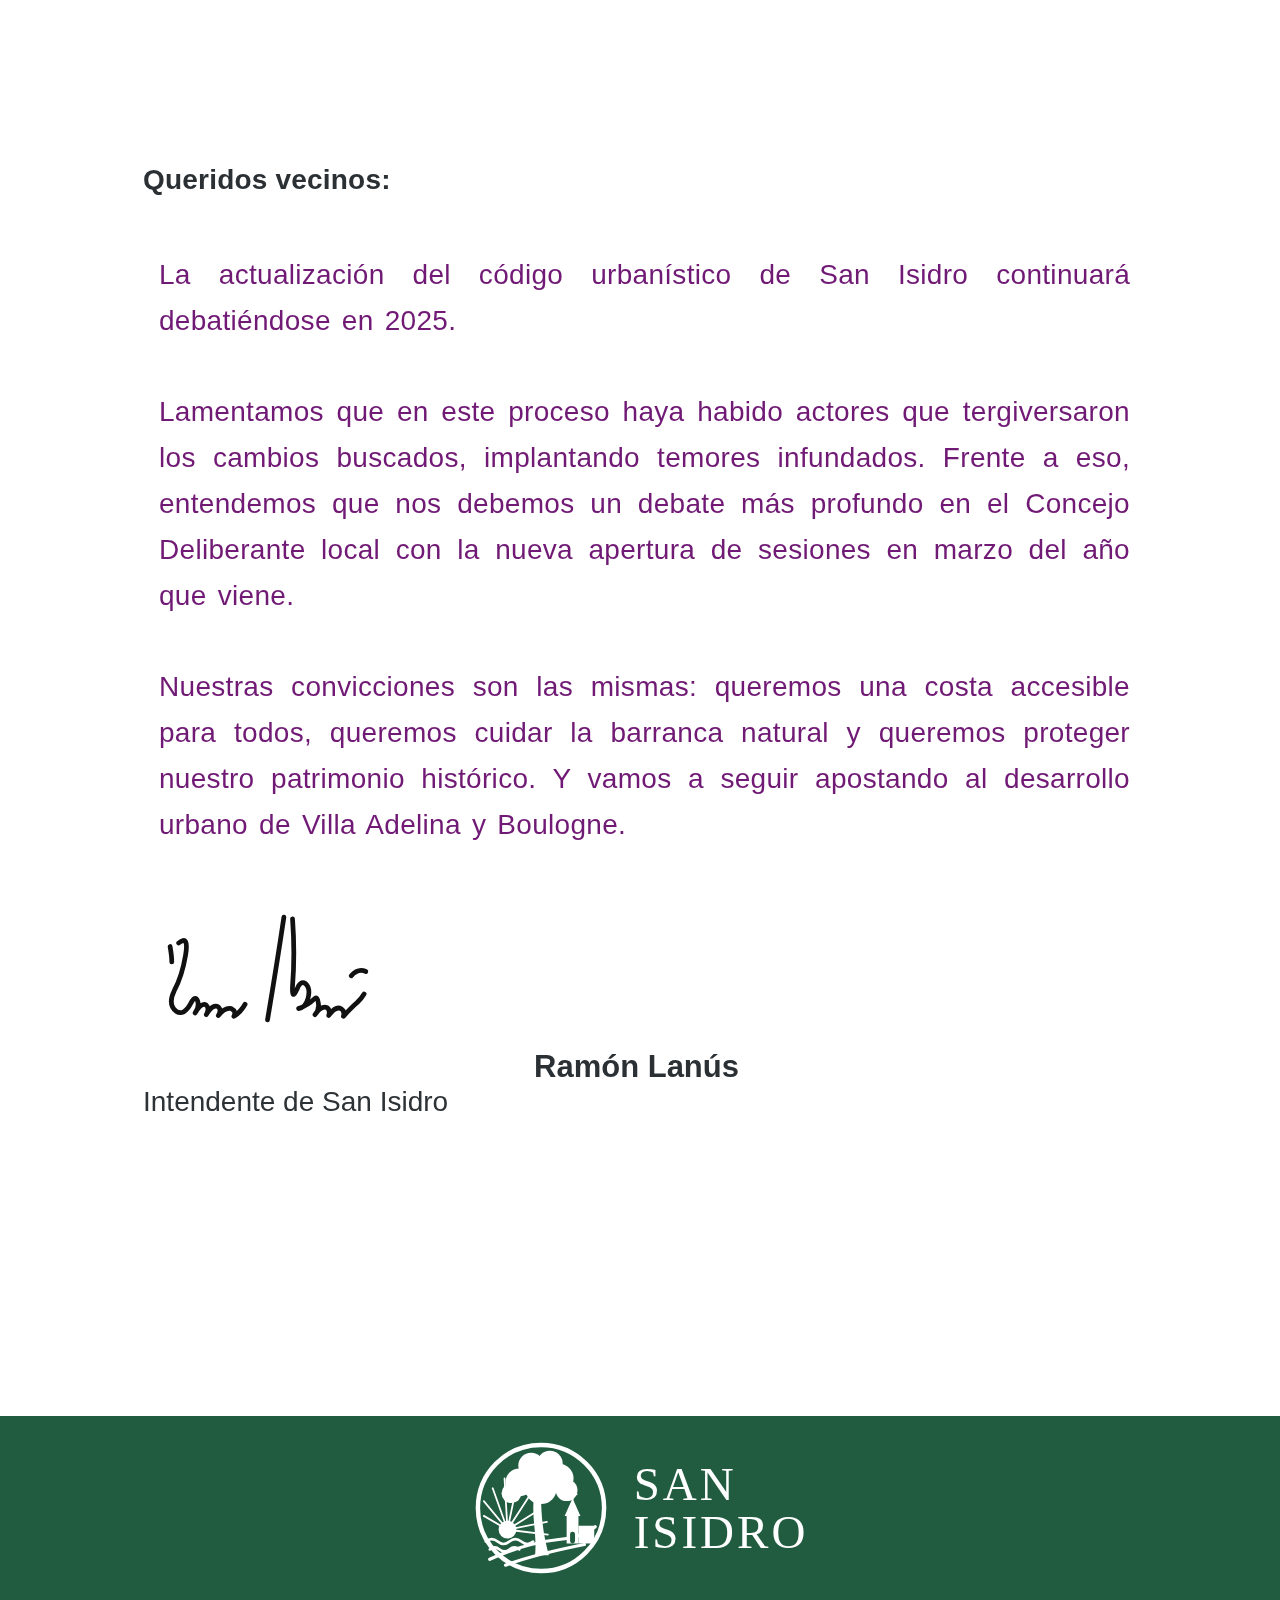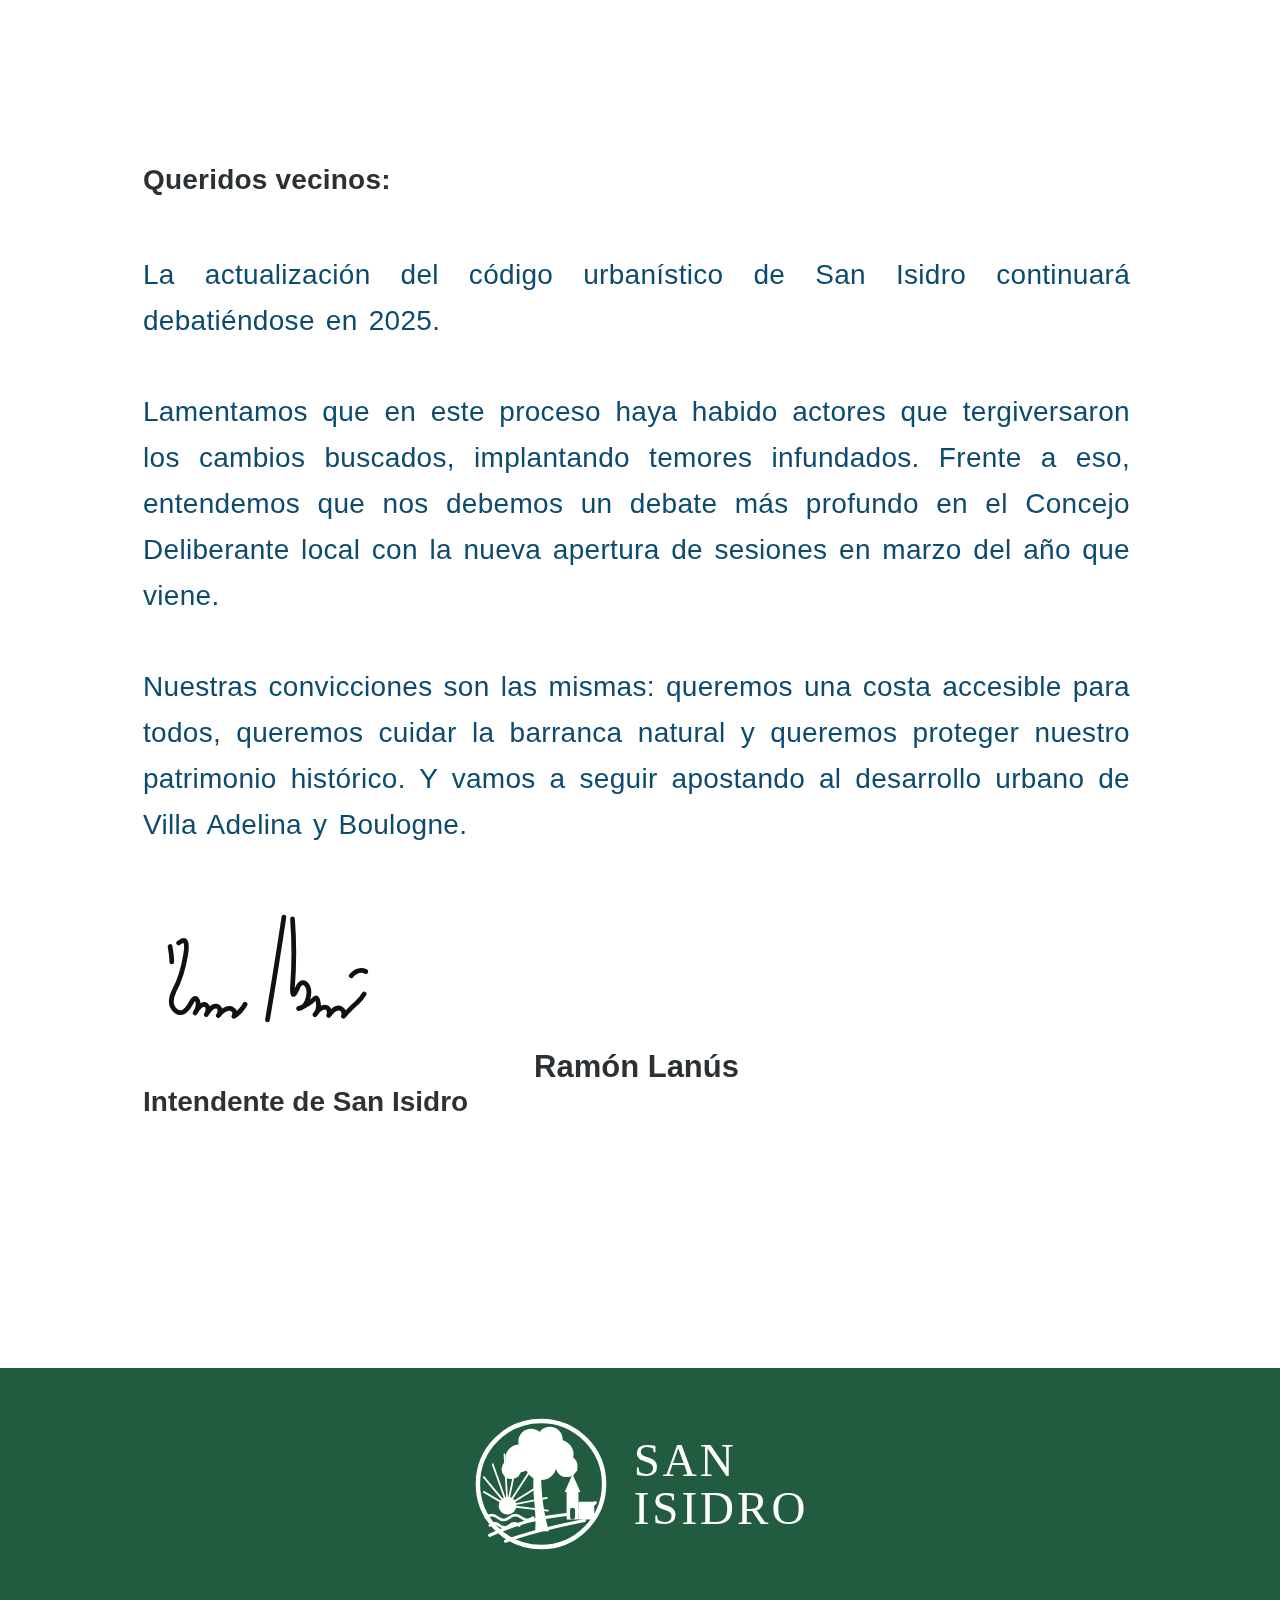--- a/index.html
+++ b/index.html
@@ -25,45 +25,45 @@
     margin-bottom: 51px;
     color: #2b3034;
   }
   .para {
     font-size: 28px;
     line-height: 46px;
     letter-spacing: 0.3px;
     word-spacing: 3px;
     text-align: justify;
     margin-bottom: 45px;
-    color: #0c4a6e;
+    color: #701a75;
+    margin-left: 16px;
   }
   .signature-wrap {
     margin-top: 2px;
     width: 268px;
     height: 138px;
   }
   .signature-wrap svg { width: 100%; height: 100%; }
   .signer-name {
     margin-top: 18px;
     font-size: 31px;
     line-height: 36px;
     font-weight: 700;
     color: #2b3034;
     text-align: center;
   }
   .signer-title {
     font-size: 28px;
     line-height: 34px;
     color: #2d3236;
-    font-weight: bold;
   }
   .footer {
     margin-top: auto;
-    height: 232px;
+    height: 184px;
     width: 100%;
     background: #215c40;
     display: flex;
     align-items: center;
     justify-content: center;
     gap: 24px;
   }
   .seal { width: 138px; height: 138px; }
   .seal svg { width: 100%; height: 100%; display: block; }
   .wordmark {

